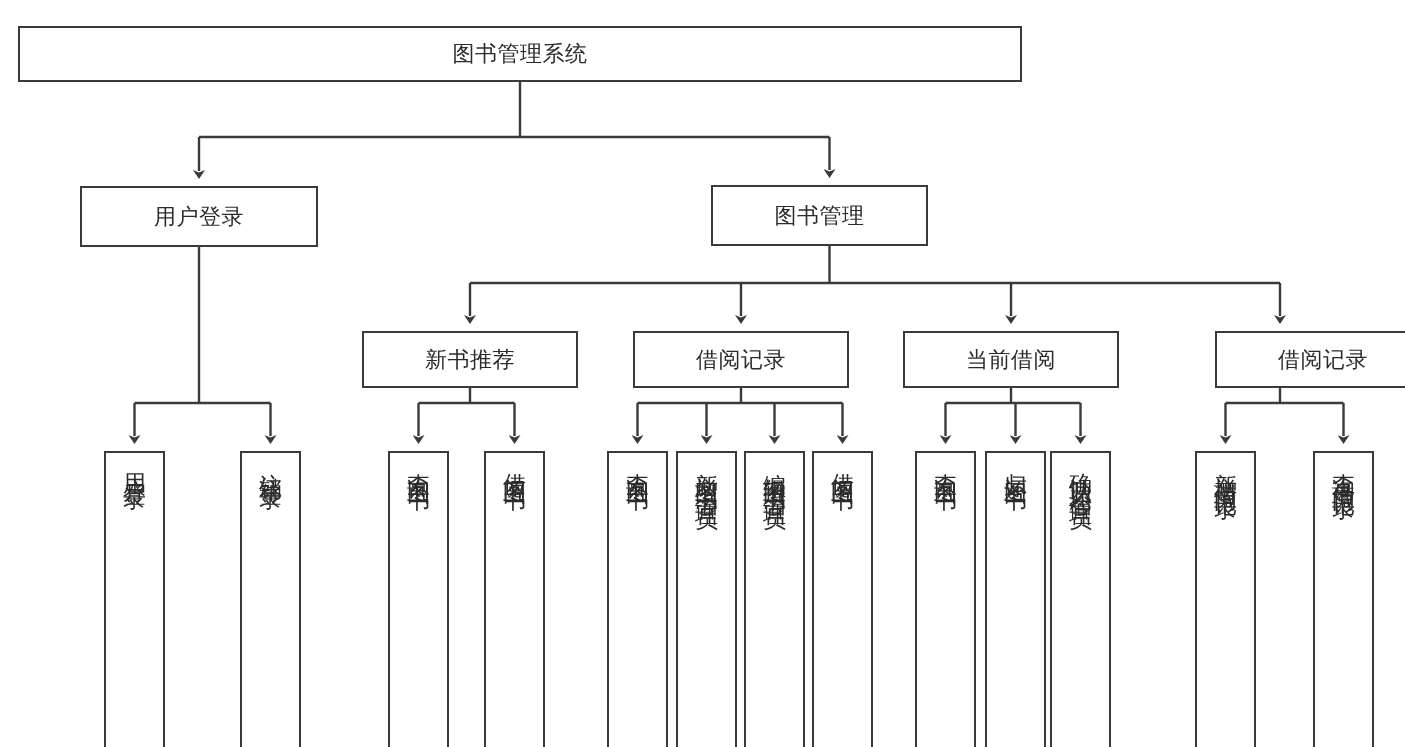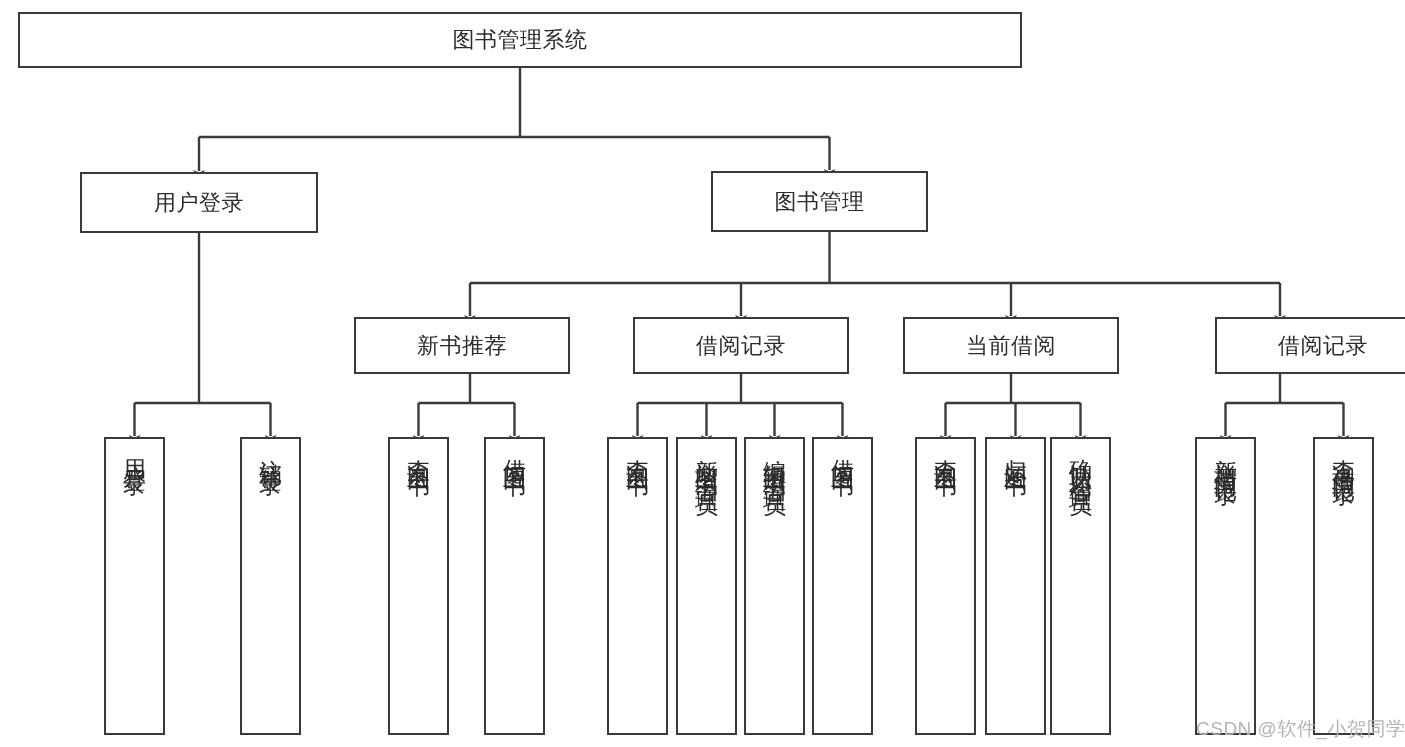--- a/index.html
+++ b/index.html
@@ -28,20 +28,21 @@
   .node {
     position: absolute;
     box-sizing: border-box;
     background: #ffffff;
     border: 2px solid #3a3a3a;
     display: flex;
     align-items: center;
     justify-content: center;
     color: #2b2b2b;
     z-index: 2;
+    margin-top: 14px;
   }
   .node .label {
     display: block;
     line-height: 1.18;
     text-align: center;
     white-space: nowrap;
   }
   
   .node.horiz .label {
     font-size: 22px;
@@ -123,21 +124,21 @@
   <div id="node-layer">
       <div class="node horiz" style="left: 18px; top: 12px; width: 1004px; height: 56px;">
         <span class="label">图书管理系统</span>
       </div>
       <div class="node horiz" style="left: 80px; top: 172px; width: 238px; height: 61px;">
         <span class="label">用户登录</span>
       </div>
       <div class="node horiz" style="left: 711px; top: 171px; width: 217px; height: 61px;">
         <span class="label">图书管理</span>
       </div>
-      <div class="node horiz" style="left: 354px; top: 317px; width: 216px; height: 57px;">
+      <div class="node horiz" style="left: 362px; top: 317px; width: 216px; height: 57px;">
         <span class="label">新书推荐</span>
       </div>
       <div class="node horiz" style="left: 633px; top: 317px; width: 216px; height: 57px;">
         <span class="label">借阅记录</span>
       </div>
       <div class="node horiz" style="left: 903px; top: 317px; width: 216px; height: 57px;">
         <span class="label">当前借阅</span>
       </div>
       <div class="node horiz" style="left: 1215px; top: 317px; width: 216px; height: 57px;">
         <span class="label">借阅记录</span>
@@ -176,14 +177,13 @@
         <span class="label">确认归还（管理员）</span>
       </div>
       <div class="node vert pad-top" style="left: 1195px; top: 437px; width: 61px; height: 298px;">
         <span class="label">新增借阅记录</span>
       </div>
       <div class="node vert pad-top" style="left: 1313px; top: 437px; width: 61px; height: 298px;">
         <span class="label">查询借阅记录</span>
       </div>
     </div>
 
-  <div class="watermark" style="left: 1196px; top: 716px; color: rgb(180, 180, 180);">CSDN @软件_小贺同学</div>
 </div>
 
 </body></html>

